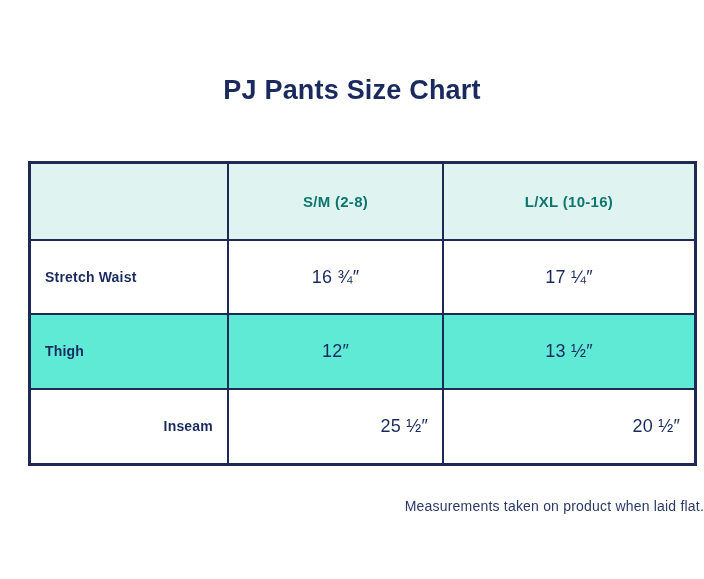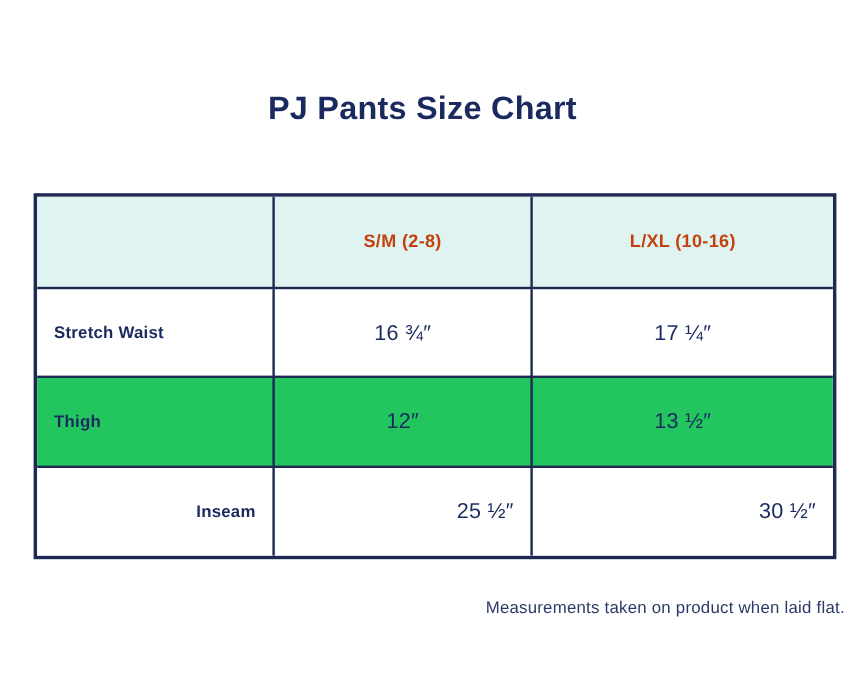--- a/index.html
+++ b/index.html
@@ -71,33 +71,33 @@
 
   tr.header-row {
     background: #dff4f0;
     height: 76px;
   }
   tr.header-row th {
     font-size: 15px;
     font-weight: bold;
     text-align: center;
     letter-spacing: 0.3px;
-    color: #c2410c;
+    color: #0f766e;
     margin-top: 16px;
   }
   tr.header-row th.corner-cell {
     text-align: left;
   }
 
   tr.data-row {
     height: 74px;
     margin-left: 10px;
   }
   tr.row-shaded {
-    background: #22c55e;
+    background: #5eead4;
   }
   tr.row-plain {
     background: #ffffff;
   }
   td.row-label {
     font-size: 14px;
     font-weight: bold;
     text-align: left;
     letter-spacing: 0.2px;
     color: #1b2a5e;
@@ -153,21 +153,21 @@
 
         <tr class="data-row row-shaded">
           <td class="row-label">Thigh</td>
           <td class="row-value">12″</td>
           <td class="row-value">13 ½″</td>
         </tr>
 
         <tr class="data-row row-plain">
           <td class="row-label">Inseam</td>
           <td class="row-value">25 ½″</td>
-          <td class="row-value">30 ½″</td>
+          <td class="row-value">20 ½″</td>
         </tr>
 
       </tbody>
     </table>
   </div>
 
   <div class="footnote">Measurements taken on product when laid flat.</div>
 
 </div>
 

